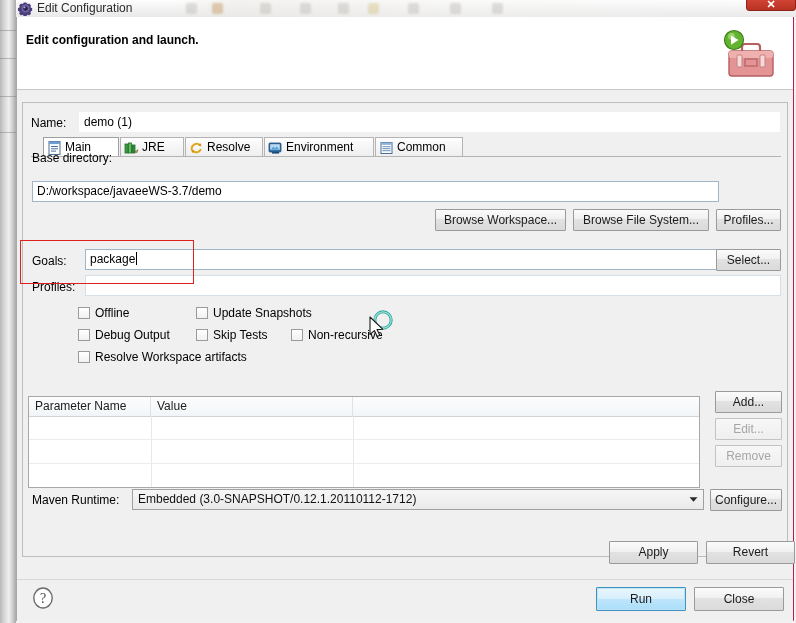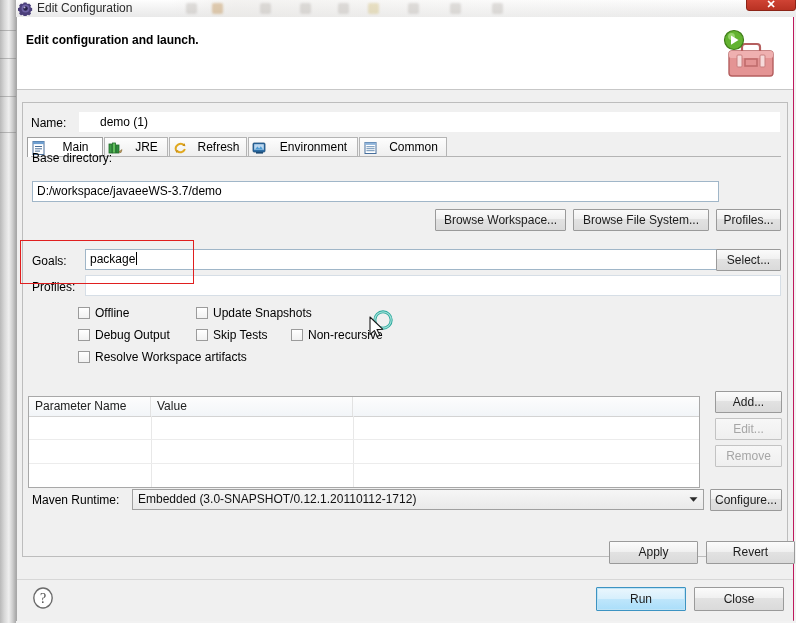--- a/index.html
+++ b/index.html
@@ -126,28 +126,28 @@
     position: absolute; left: 8px; top: 13px;
     font-size: 12px;
   }
   #name-field {
     position: absolute; left: 56px; top: 9px;
     width: 701px; height: 20px;
     background: #ffffff;
     border: 1px solid #ffffff;
     box-sizing: border-box;
     font-size: 12px; line-height: 18px;
-    padding-left: 20px;
+    padding-left: 4px;
     color: #000;
   }
 
   
   #tab-strip {
-    position: absolute; left: 4px; top: 34px;
-    width: 750px; height: 20px; text-align: center;
+    position: absolute; left: 20px; top: 34px;
+    width: 750px; height: 20px;
   }
   .tab {
     position: absolute; top: 0; height: 20px;
     box-sizing: border-box;
     font-size: 12px;
     white-space: nowrap;
     padding-left: 21px;
     line-height: 19px;
     background: linear-gradient(180deg,#fdfdfd 0%, #eeeeee 100%);
     border: 1px solid #b4b4b4;
@@ -380,21 +380,21 @@
             <span>JRE</span>
           </div>
 
           <div class="tab" style="left:142px; width:78px;">
             <svg class="tab-ico" viewBox="0 0 15 14">
               <path d="M3 9.5a5 5 0 018.2-5.2" fill="none" stroke="#e0a81f" stroke-width="2"></path>
               <path d="M12 8.2a5 5 0 01-8.2 1.5" fill="none" stroke="#e0a81f" stroke-width="2"></path>
               <path d="M11.6 2.2l.8 3-3-.4z" fill="#c98d12"></path>
               <path d="M3.2 12l-.8-3 3 .4z" fill="#c98d12"></path>
             </svg>
-            <span>Refresh</span>
+            <span>Resolve</span>
           </div>
 
           <div class="tab" style="left:221px; width:110px;">
             <svg class="tab-ico" viewBox="0 0 15 14">
               <rect x="1" y="2" width="12" height="9" rx="1" fill="#2e6fa8" stroke="#1c4a74" stroke-width=".8"></rect>
               <rect x="2.2" y="3.2" width="9.6" height="5.6" fill="#bcd7ef"></rect>
               <path d="M3 8.6l2.4-3 1.8 2 1.6-2.4 2.2 3.4z" fill="#4e9dd6"></path>
               <rect x="4" y="11" width="7" height="1.6" fill="#1c4a74"></rect>
             </svg>
             <span>Environment</span>

